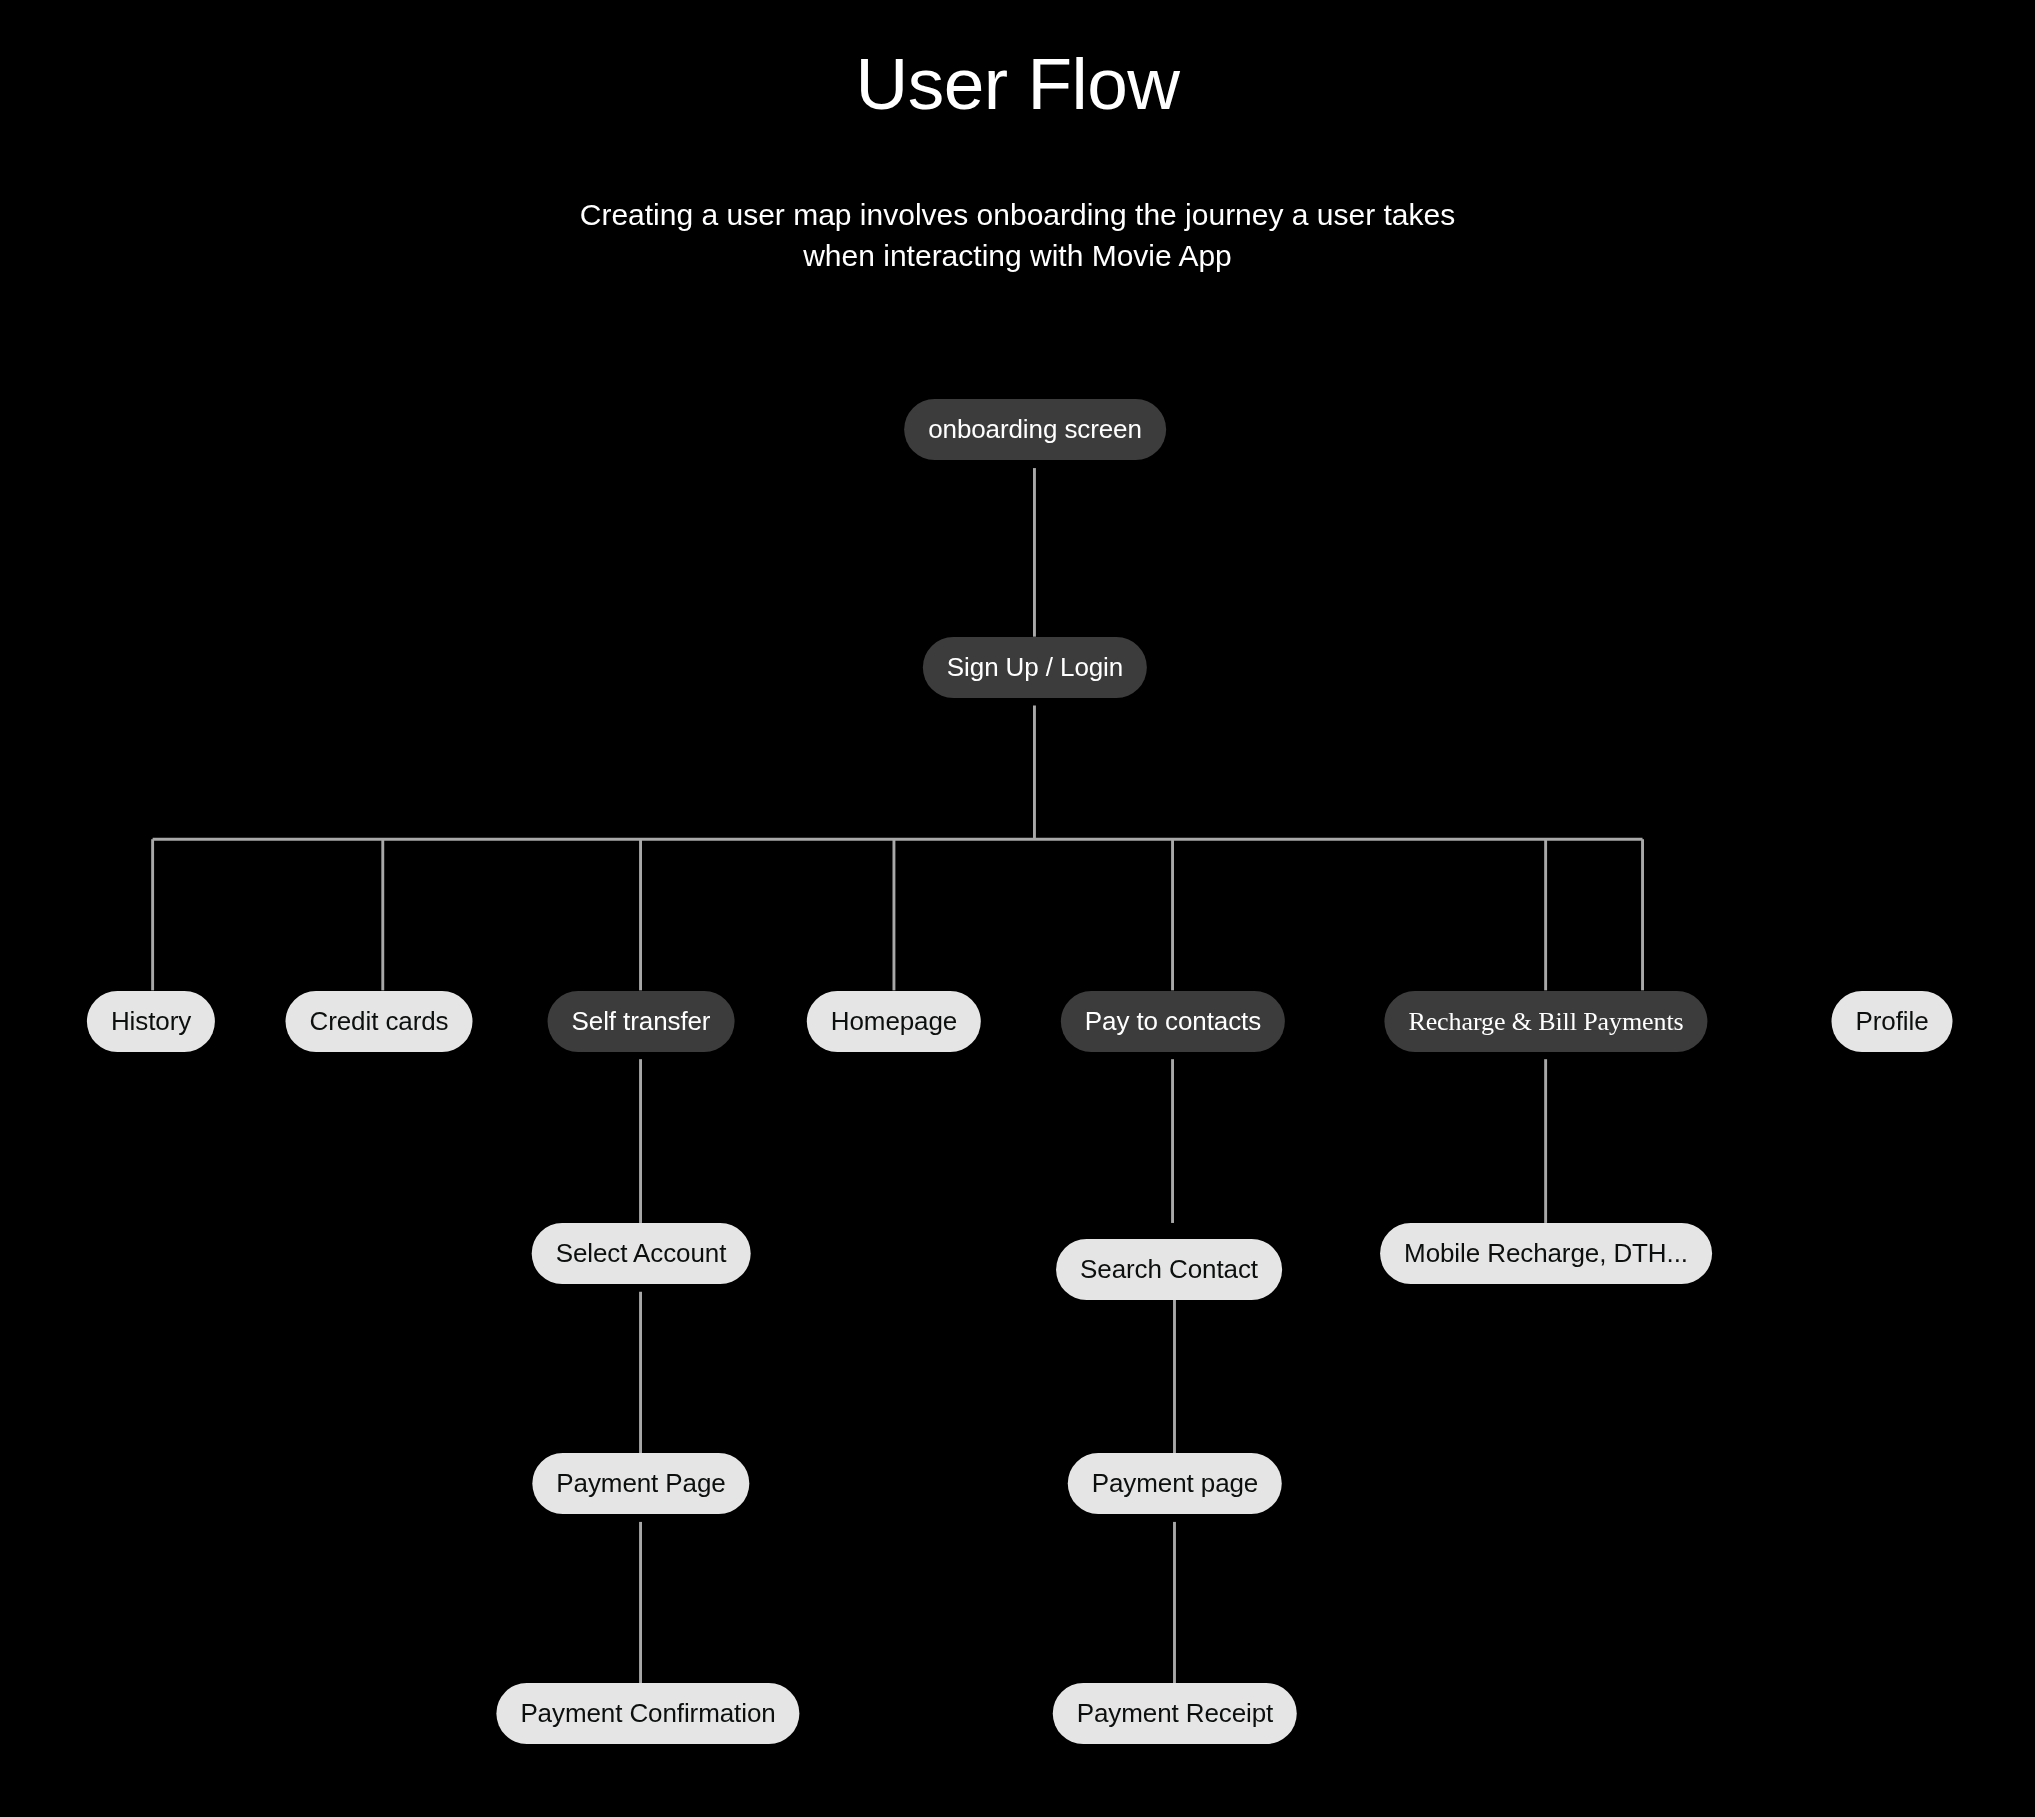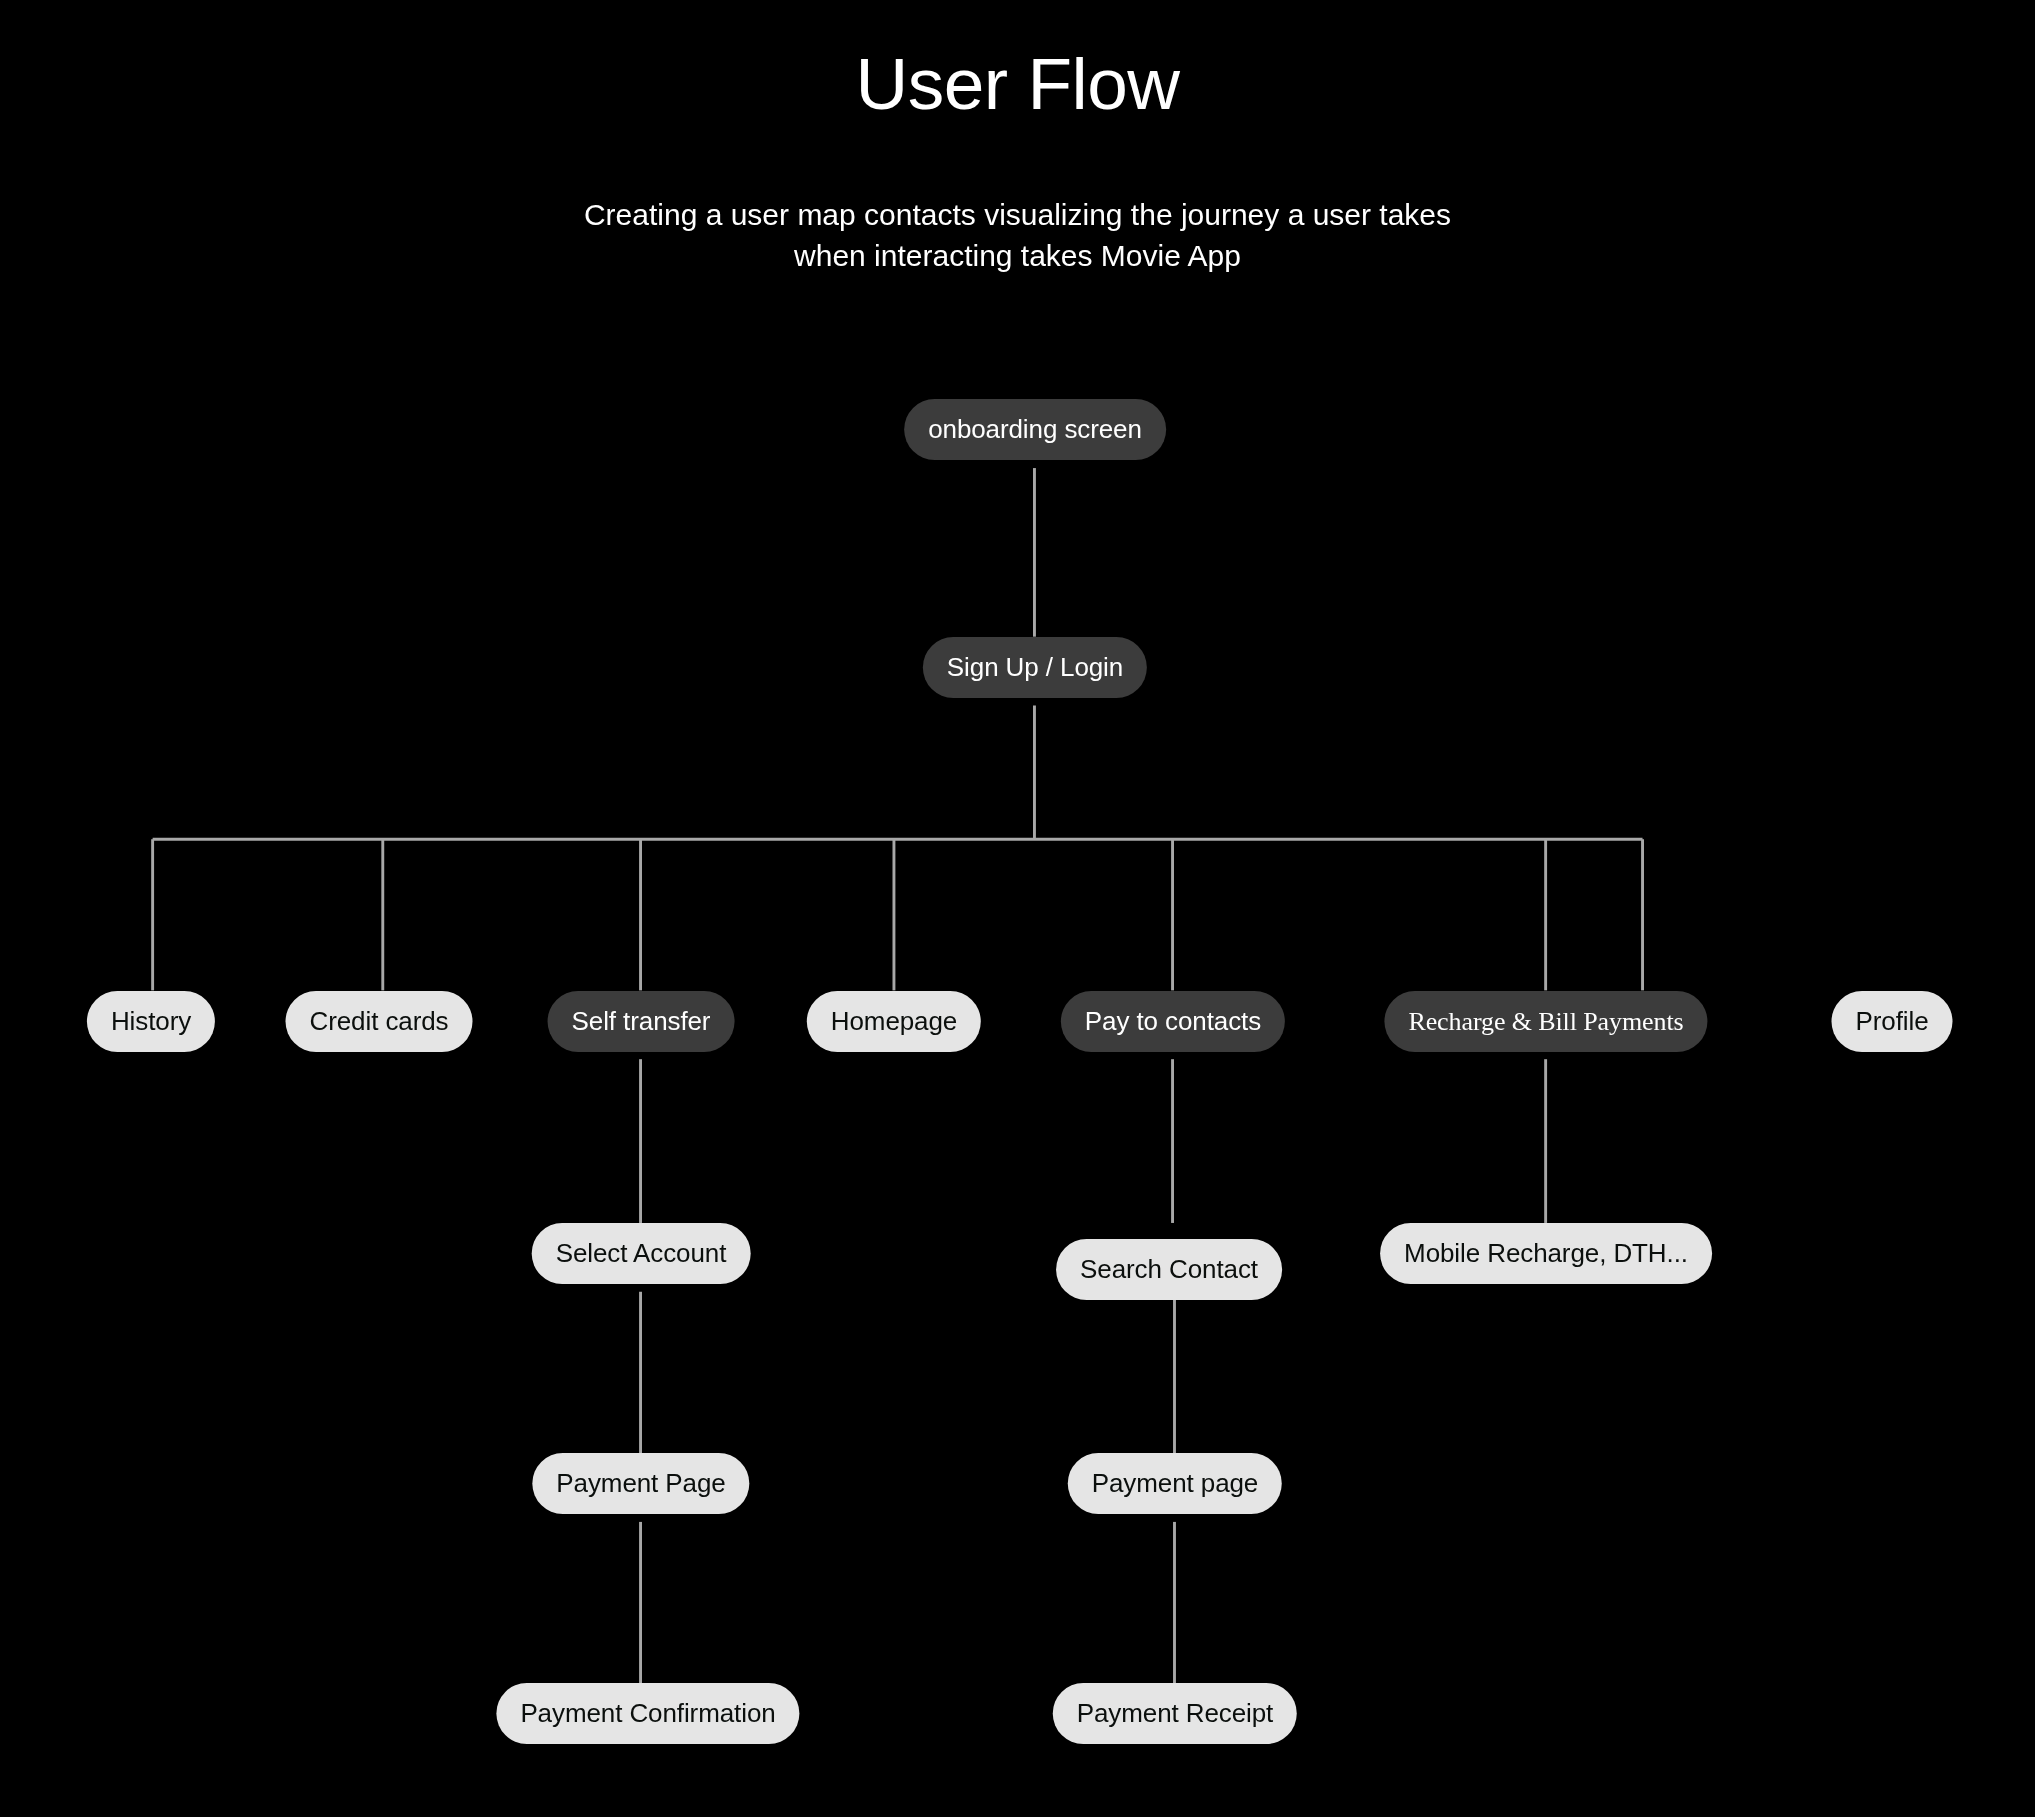--- a/index.html
+++ b/index.html
@@ -85,22 +85,22 @@
   }
 </style>
 </head>
 <body>
 
 <div id="canvas">
 
   <h1 id="page-title">User Flow</h1>
 
   <p id="page-subtitle">
-    <span class="sub-line">Creating a user map contacts visualizing the journey a user takes</span>
-    <span class="sub-line">when interacting takes Movie App</span>
+    <span class="sub-line">Creating a user map involves onboarding the journey a user takes</span>
+    <span class="sub-line">when interacting with Movie App</span>
   </p>
 
   <svg id="connectors" viewBox="0 0 4200 3750" width="2035" height="1817" xmlns="http://www.w3.org/2000/svg" aria-hidden="true">
       <line x1="315" y1="1732" x2="3390" y2="1732" stroke="#a8a8a8" stroke-width="6"></line>
       <line x1="2135" y1="966" x2="2135" y2="1314" stroke="#a8a8a8" stroke-width="6"></line>
       <line x1="2135" y1="1456" x2="2135" y2="1732" stroke="#a8a8a8" stroke-width="6"></line>
       <line x1="315" y1="1732" x2="315" y2="2044" stroke="#a8a8a8" stroke-width="6"></line>
       <line x1="790" y1="1732" x2="790" y2="2044" stroke="#a8a8a8" stroke-width="6"></line>
       <line x1="1322" y1="1732" x2="1322" y2="2044" stroke="#a8a8a8" stroke-width="6"></line>
       <line x1="1845" y1="1732" x2="1845" y2="2044" stroke="#a8a8a8" stroke-width="6"></line>

